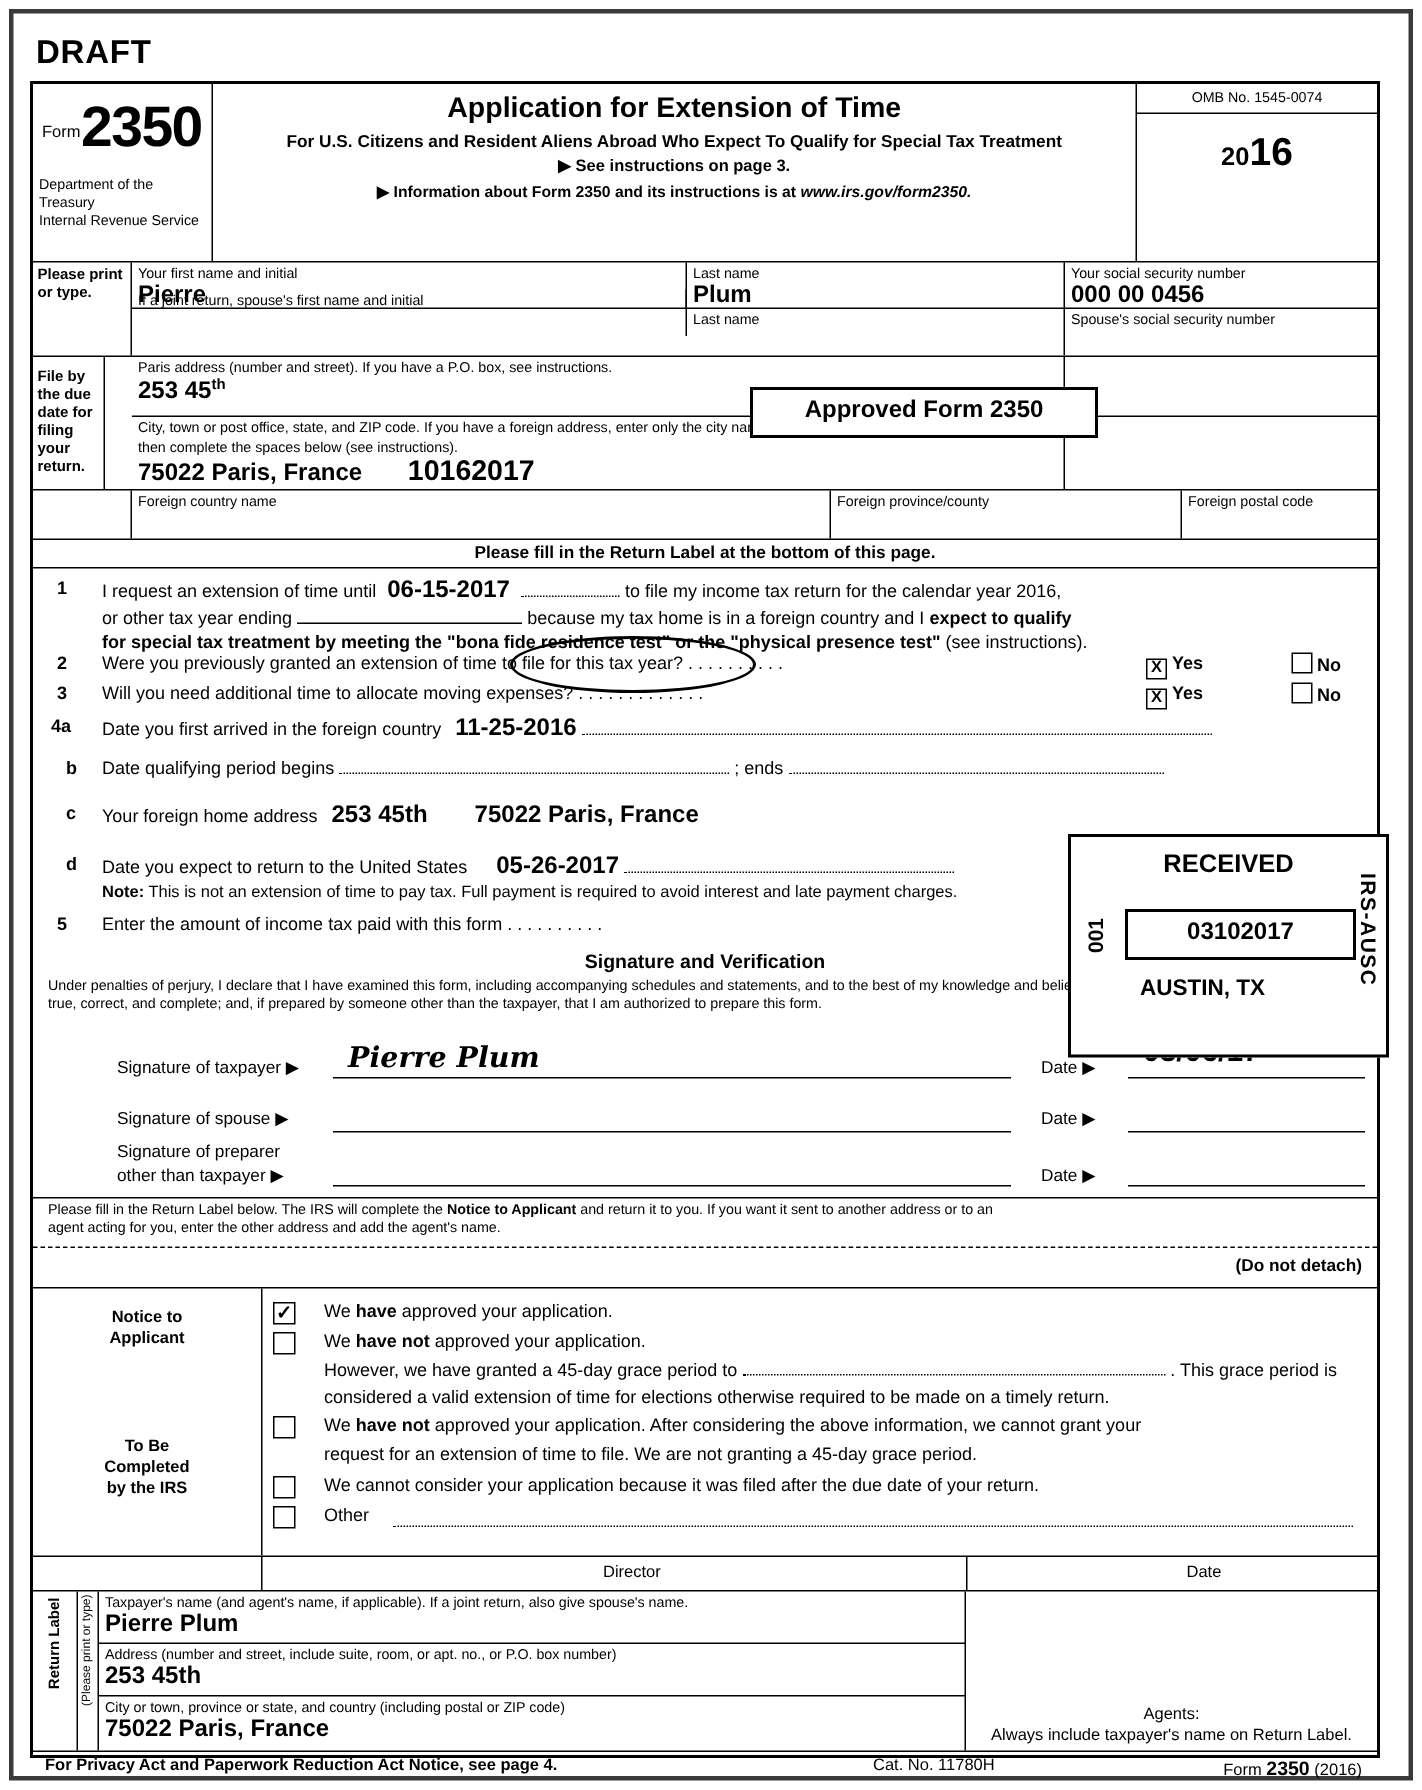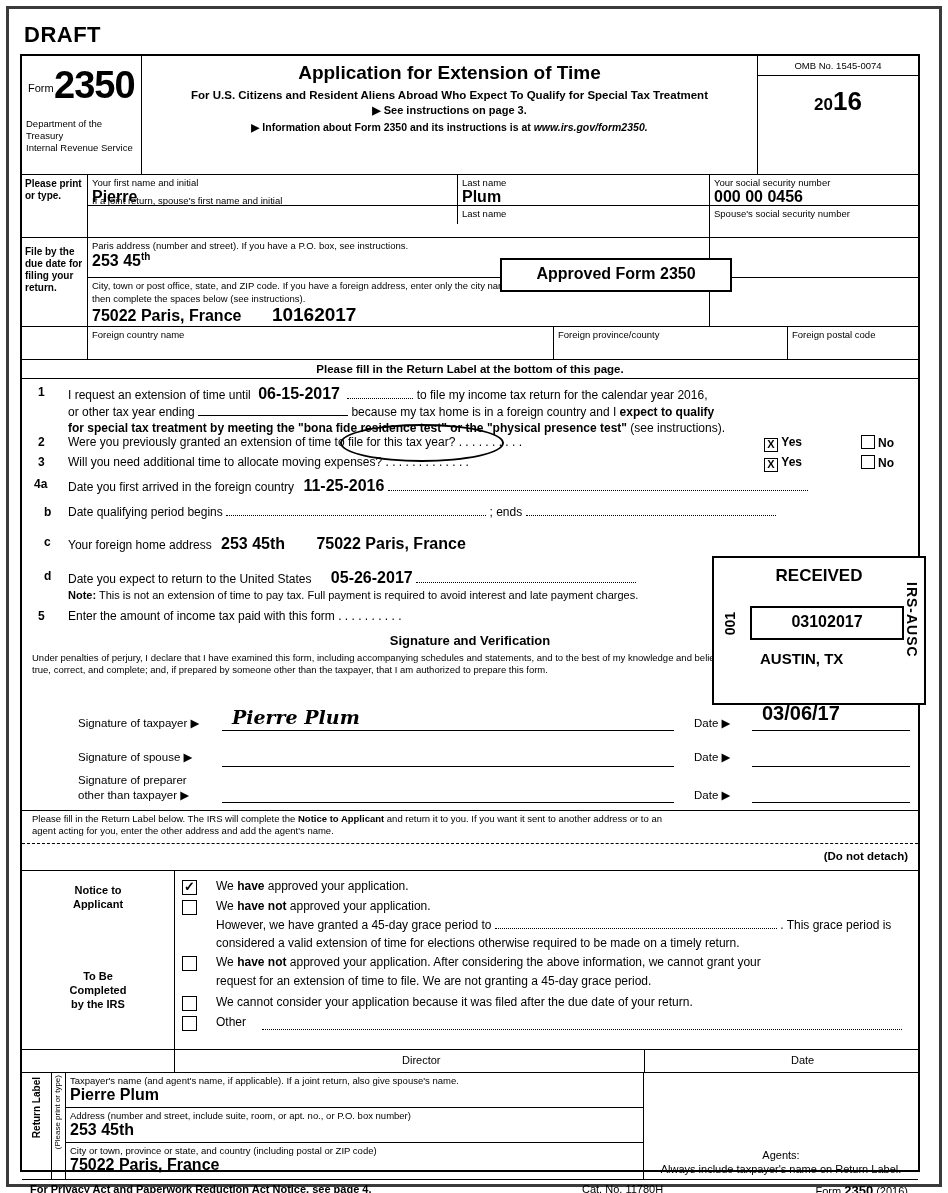--- a/index.html
+++ b/index.html
@@ -58,21 +58,21 @@
     border-right:1.5px solid #000;box-sizing:border-box;
     font-size:10px;font-weight:bold;padding:3px 3px;line-height:12px;
   }
   .cell{position:absolute;box-sizing:border-box;}
   .cap{font-size:9.5px;padding:2px 4px 0 4px;display:block;}
   .val{font-size:16px;font-weight:bold;padding:0 4px;display:block;}
   .val.sm{font-size:14px;}
   
   .addr{position:relative;height:88px;border-bottom:1.5px solid #000;}
   .fileby{
-    position:absolute;left:0;top:0;width:66px;height:100%;
+    position:absolute;left:0;top:0;width:48px;height:100%;
     border-right:1.5px solid #000;box-sizing:border-box;
     font-size:10px;font-weight:bold;padding:8px 3px;line-height:12px;
   }
   .foreign{position:relative;height:32px;border-bottom:1.5px solid #000;}
   .fillin{
     text-align:center;font-size:11.5px;font-weight:bold;
     padding:3px 0 3px 0;border-bottom:1.5px solid #000;
   }
   
   .body{position:relative;padding:0;}
@@ -344,21 +344,21 @@
         </div>
       </div>
 
       <div class="sig-title">Signature and Verification</div>
 
       <div class="fine" style="padding:4px 8px 0 10px;">
         <div>Under penalties of perjury, I declare that I have examined this form, including accompanying schedules and statements, and to the best of my knowledge and belief, it is</div>
         <div>true, correct, and complete; and, if prepared by someone other than the taxpayer, that I am authorized to prepare this form.</div>
       </div>
 
-      <div style="position:relative;height:40px;margin-top:24px;">
+      <div style="position:relative;height:40px;margin-top:12px;">
         <span style="position:absolute;left:56px;top:16px;font-size:11.5px;">Signature of taxpayer ▶</span>
         <span class="script" style="position:absolute;left:210px;top:6px;">Pierre Plum</span>
         <span style="position:absolute;left:200px;top:30px;width:452px;border-bottom:1px solid #000;"></span>
         <span style="position:absolute;left:672px;top:16px;font-size:11.5px;">Date ▶</span>
         <span style="position:absolute;left:740px;top:2px;font-size:20px;font-weight:bold;">03/06/17</span>
         <span style="position:absolute;left:730px;top:30px;width:158px;border-bottom:1px solid #000;"></span>
       </div>
 
       <div style="position:relative;height:34px;">
         <span style="position:absolute;left:56px;top:10px;font-size:11.5px;">Signature of spouse ▶</span>

